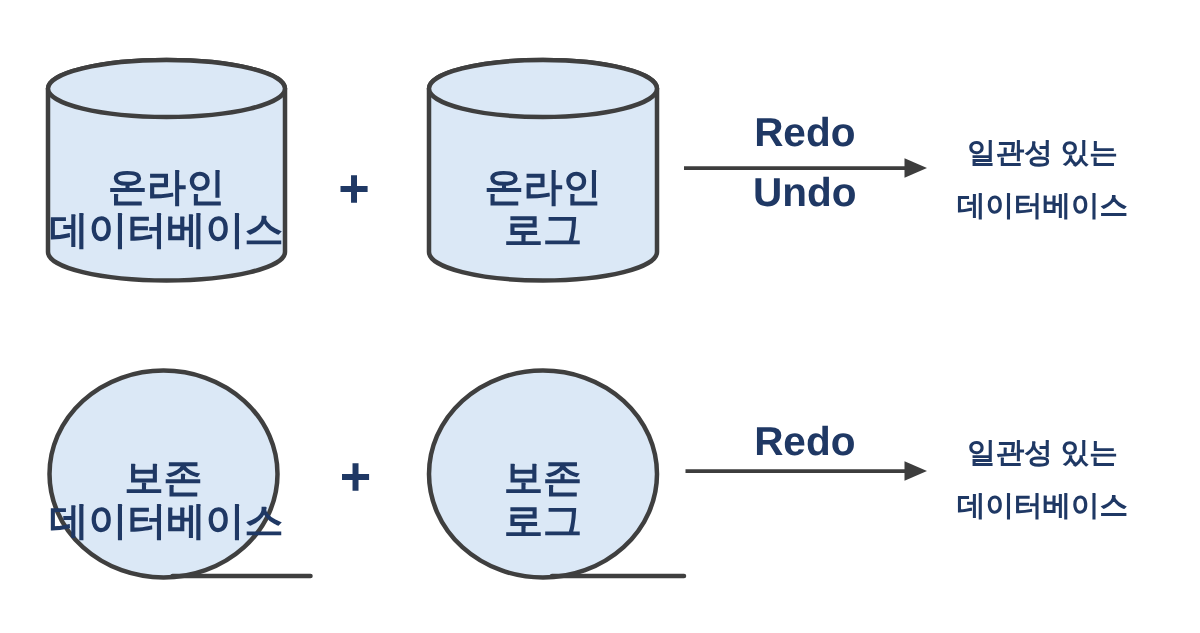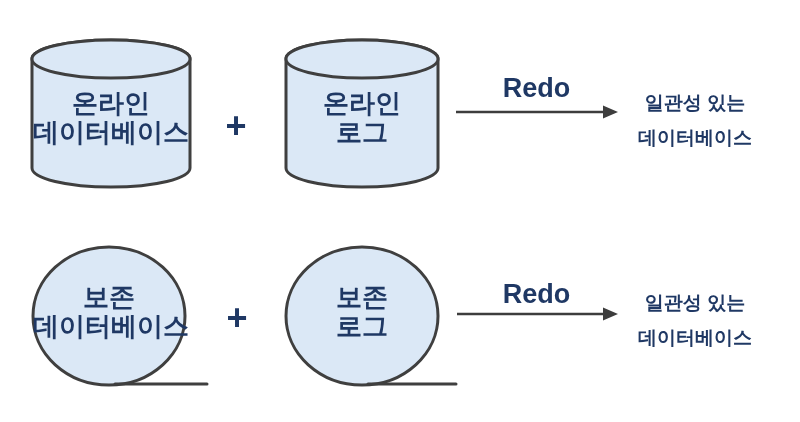--- a/index.html
+++ b/index.html
@@ -35,21 +35,21 @@
     stroke-linecap: round;
   }
   .label {
     position: absolute;
     color: var(--navy);
     font-weight: bold;
     text-align: center;
     white-space: nowrap;
   }
   .label span { display: block; }
-  .shape-label { font-size: 26px; line-height: 29px; }
+  .shape-label { font-size: 26px; line-height: 29px; margin-top: 21px; }
   .plus-label  { font-size: 36px; line-height: 38px; }
   .en-label    { font-size: 27px; line-height: 31px; }
   .result-label{ font-size: 19px; line-height: 35px; }
 </style>
 </head>
 <body>
 
 <div class="canvas">
 
   <svg class="layer" width="800" height="422" viewBox="0 0 800 422">
@@ -92,20 +92,21 @@
 
   <div class="label plus-label" style="left:214px; top:107px; width:44px;">+</div>
 
   <div class="label shape-label" style="left:286px; top:89px; width:152px;">
     <span>온라인</span>
     <span>로그</span>
   </div>
 
   <div class="label en-label" style="left:459px; top:73px; width:155px;">Redo</div>
 
+  <div class="label en-label" style="left:459px; top:113px; width:155px;">Undo</div>
 
   <div class="label result-label" style="left:610px; top:85px; width:170px;">
     <span>일관성 있는</span>
     <span>데이터베이스</span>
   </div>
 
   <div class="label shape-label" style="left:33px; top:283px; width:152px;">
     <span>보존</span>
     <span>데이터베이스</span>
   </div>

